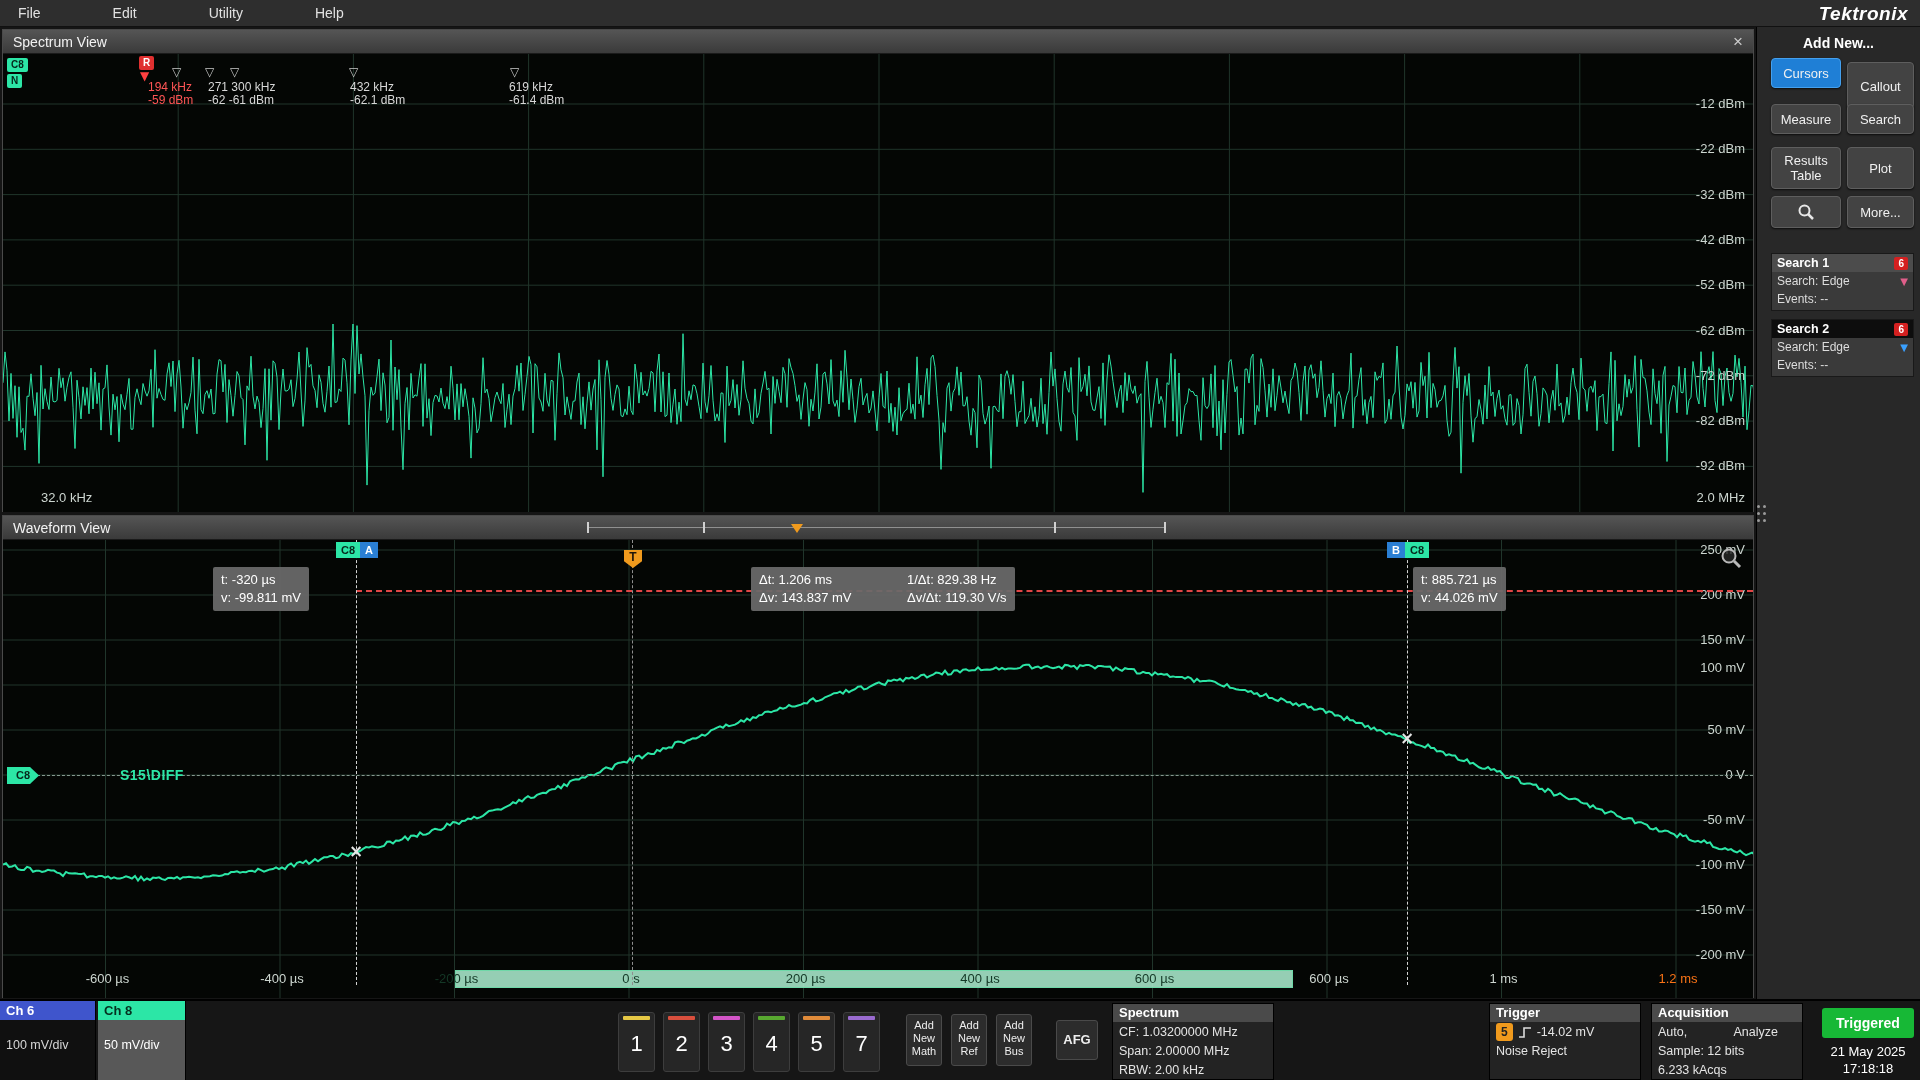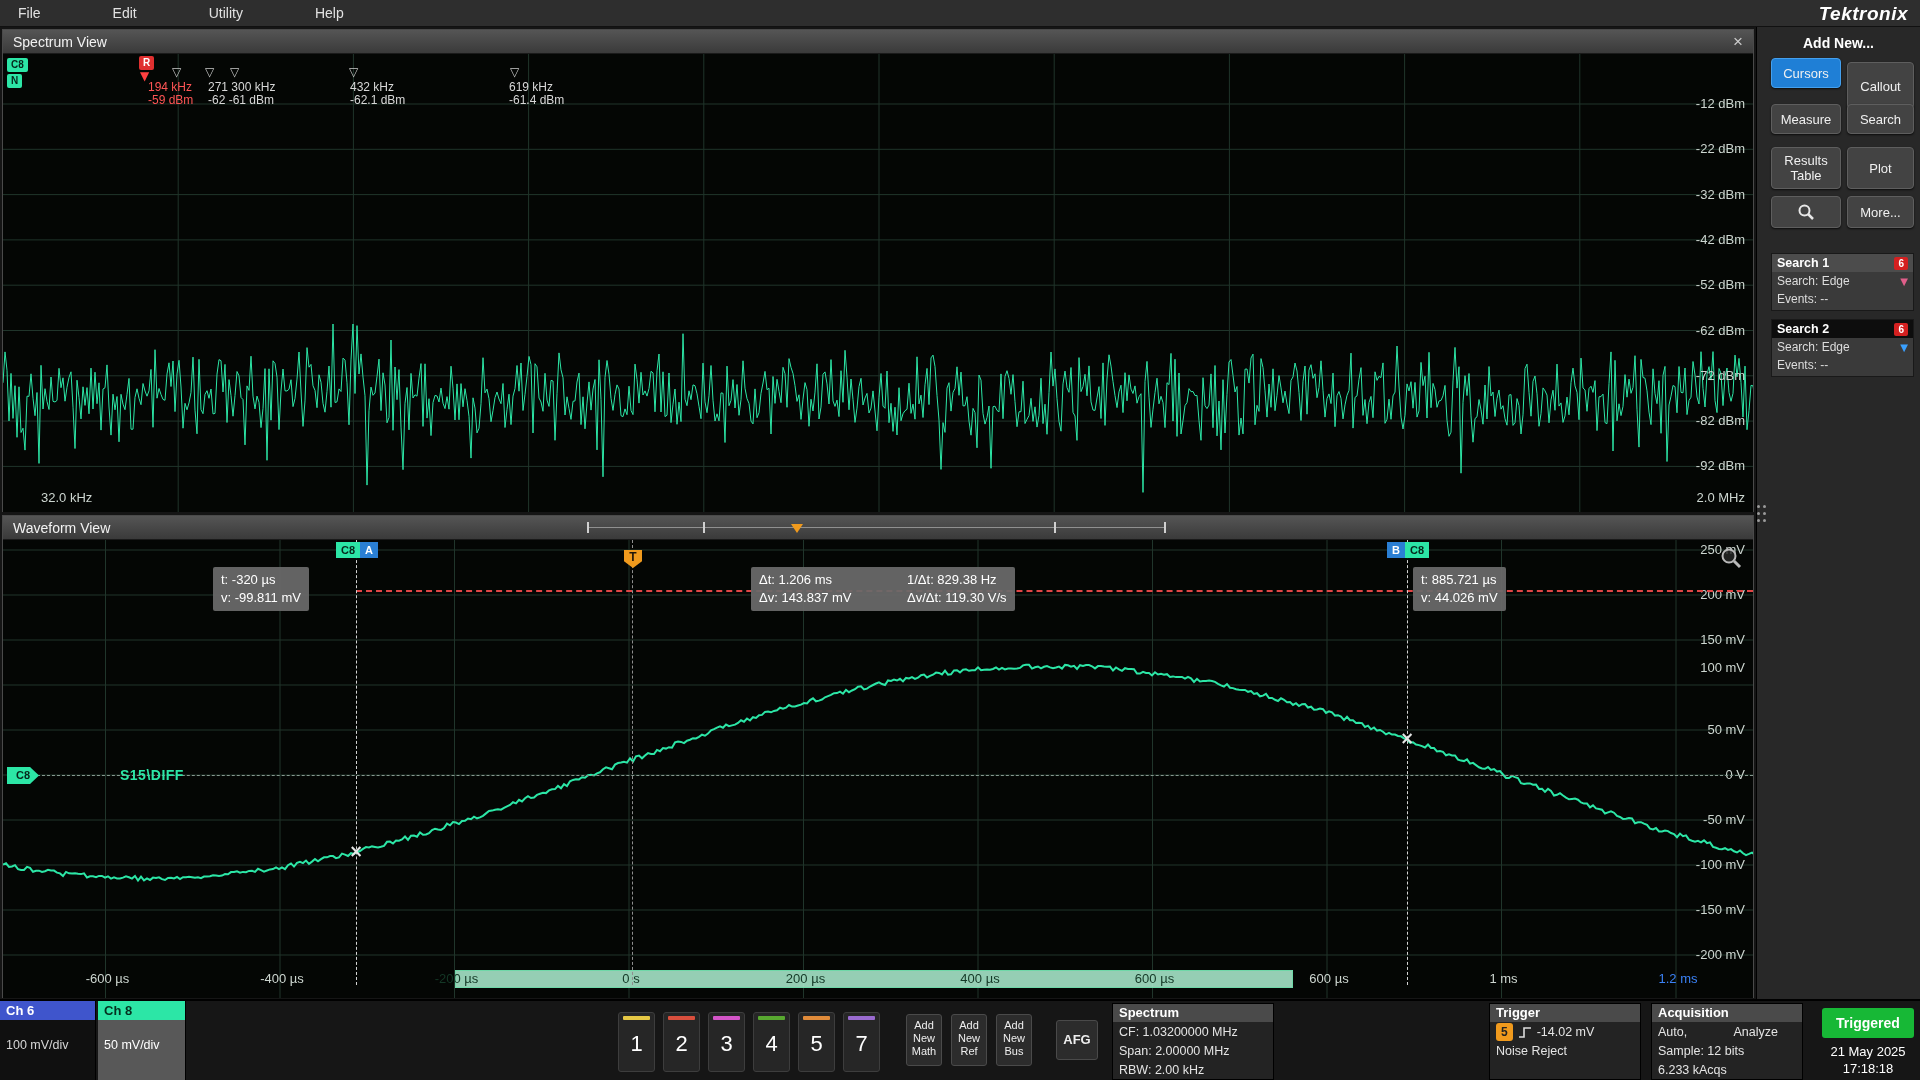--- a/index.html
+++ b/index.html
@@ -251,21 +251,21 @@
         <span class="axis-label" style="right: 8px; top: 407px;">-200 mV</span>
         <span class="axis-label" style="left: 69.5px; top: 431px; width: 70px; text-align: center; color: rgb(205, 214, 208); z-index: 2;">-600 µs</span>
         <span class="axis-label" style="left: 244px; top: 431px; width: 70px; text-align: center; color: rgb(205, 214, 208); z-index: 2;">-400 µs</span>
         <span class="axis-label" style="left: 418.5px; top: 431px; width: 70px; text-align: center; color: rgb(20, 56, 38); z-index: 2;">-200 µs</span>
         <span class="axis-label" style="left: 593px; top: 431px; width: 70px; text-align: center; color: rgb(20, 56, 38); z-index: 2;">0 s</span>
         <span class="axis-label" style="left: 767.5px; top: 431px; width: 70px; text-align: center; color: rgb(20, 56, 38); z-index: 2;">200 µs</span>
         <span class="axis-label" style="left: 942px; top: 431px; width: 70px; text-align: center; color: rgb(20, 56, 38); z-index: 2;">400 µs</span>
         <span class="axis-label" style="left: 1116.5px; top: 431px; width: 70px; text-align: center; color: rgb(20, 56, 38); z-index: 2;">600 µs</span>
         <span class="axis-label" style="left: 1291px; top: 431px; width: 70px; text-align: center; color: rgb(205, 214, 208); z-index: 2;">600 µs</span>
         <span class="axis-label" style="left: 1465.5px; top: 431px; width: 70px; text-align: center; color: rgb(205, 214, 208); z-index: 2;">1 ms</span>
-        <span class="axis-label" style="left: 1640px; top: 431px; width: 70px; text-align: center; color: #3b82f6; z-index: 2;">1.2 ms</span>
+        <span class="axis-label" style="left: 1640px; top: 431px; width: 70px; text-align: center; color: #f97316; z-index: 2;">1.2 ms</span>
       </div>
   </section>
 
   <div id="drag-dots">
     <i style="left:0;top:0"></i>
       <i style="left:6px;top:0"></i>
     <i style="left:0;top:7px"></i>
       <i style="left:6px;top:7px"></i>
     <i style="left:0;top:14px"></i>
       <i style="left:6px;top:14px"></i>

